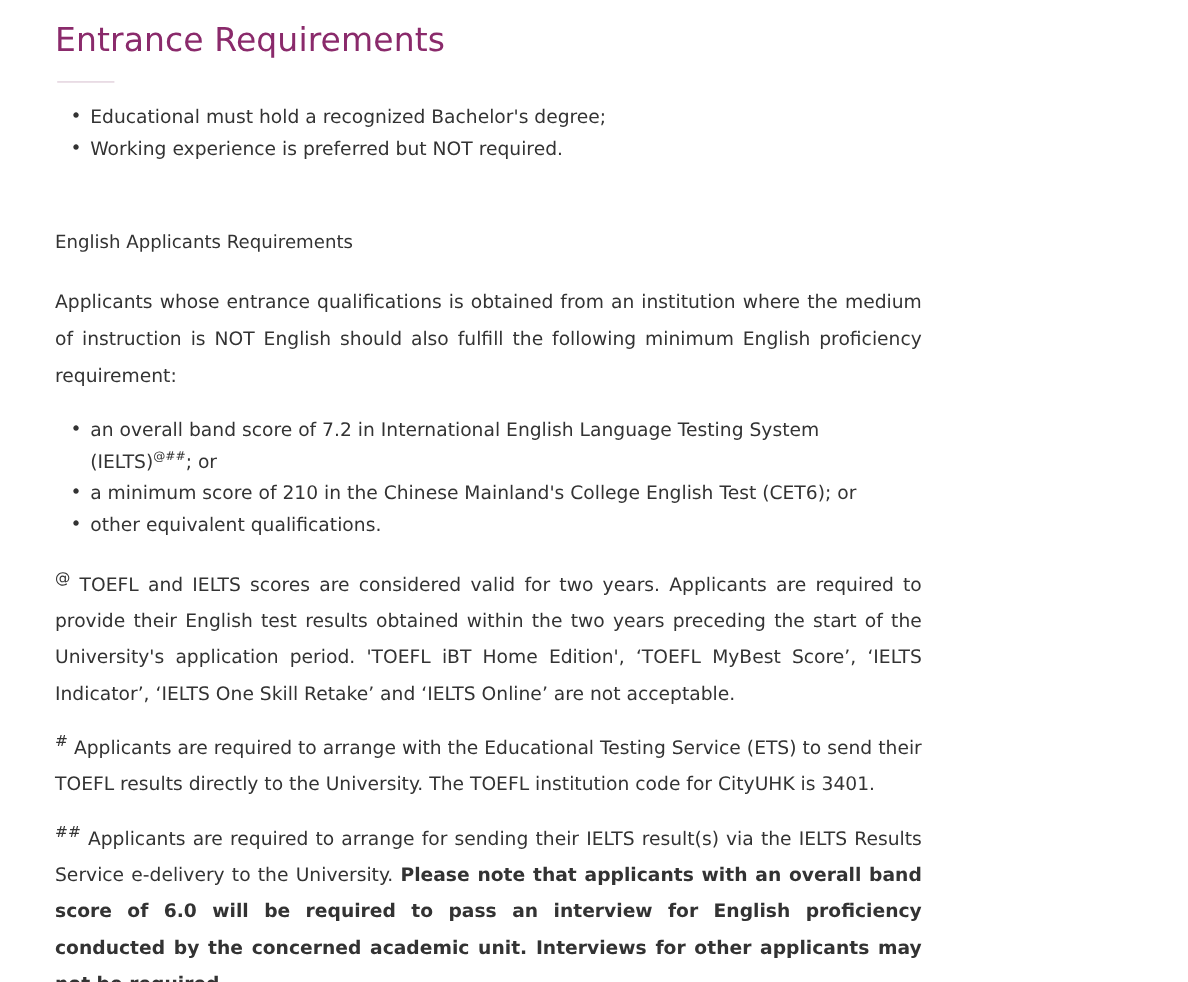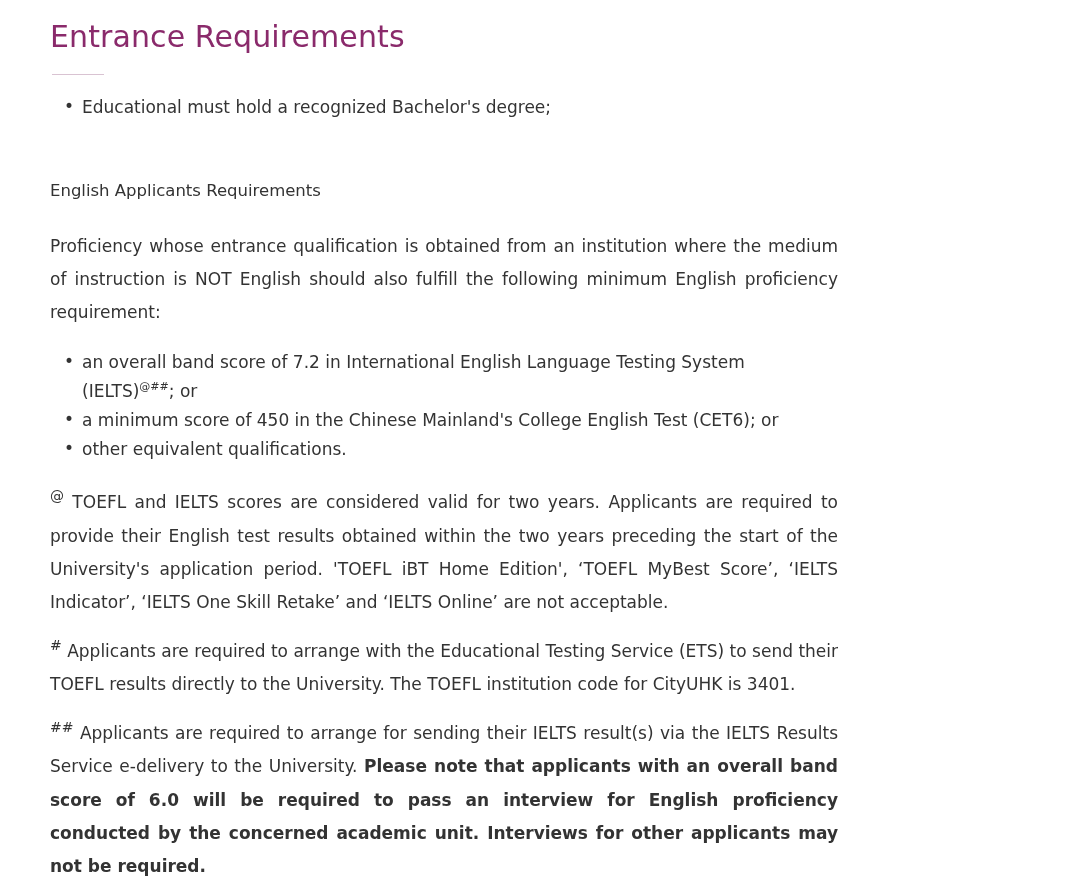--- a/index.html
+++ b/index.html
@@ -107,34 +107,35 @@
 </head>
 <body>
 
 <div class="page">
 
   <h1 class="page-title">Entrance Requirements</h1>
   <div class="title-rule"></div>
 
   <ul class="bullets">
     <li>Educational must hold a recognized Bachelor's degree;</li>
+    <li>Working experience is preferred but NOT required.</li>
   </ul>
 
   <div class="gap-lg"></div>
 
   <div class="subhead">English Applicants Requirements</div>
 
-  <p class="body-text intro">Proficiency whose entrance qualification is obtained from an institution where the medium of instruction is NOT English should also fulfill the following minimum English proficiency requirement:</p>
+  <p class="body-text intro">Applicants whose entrance qualifications is obtained from an institution where the medium of instruction is NOT English should also fulfill the following minimum English proficiency requirement:</p>
 
   <ul class="scores">
     <li>
       <span>an overall band score of 7.2 in International English Language Testing System (IELTS)</span><sup>@##</sup><span>; or</span>
     </li>
     <li>
-      <span>a minimum score of 450 in the Chinese Mainland's College English Test (CET6); or</span>
+      <span>a minimum score of 210 in the Chinese Mainland's College English Test (CET6); or</span>
     </li>
     <li>
       <span>other equivalent qualifications.</span>
     </li>
   </ul>
 
   <p class="body-text note">
     <span class="marker">@</span><span> TOEFL and IELTS scores are considered valid for two years. Applicants are required to provide their English test results obtained within the two years preceding the start of the University's application period. 'TOEFL iBT Home Edition', ‘TOEFL MyBest Score’, ‘IELTS Indicator’, ‘IELTS One Skill Retake’ and ‘IELTS Online’ are not acceptable.</span>
   </p>
 

